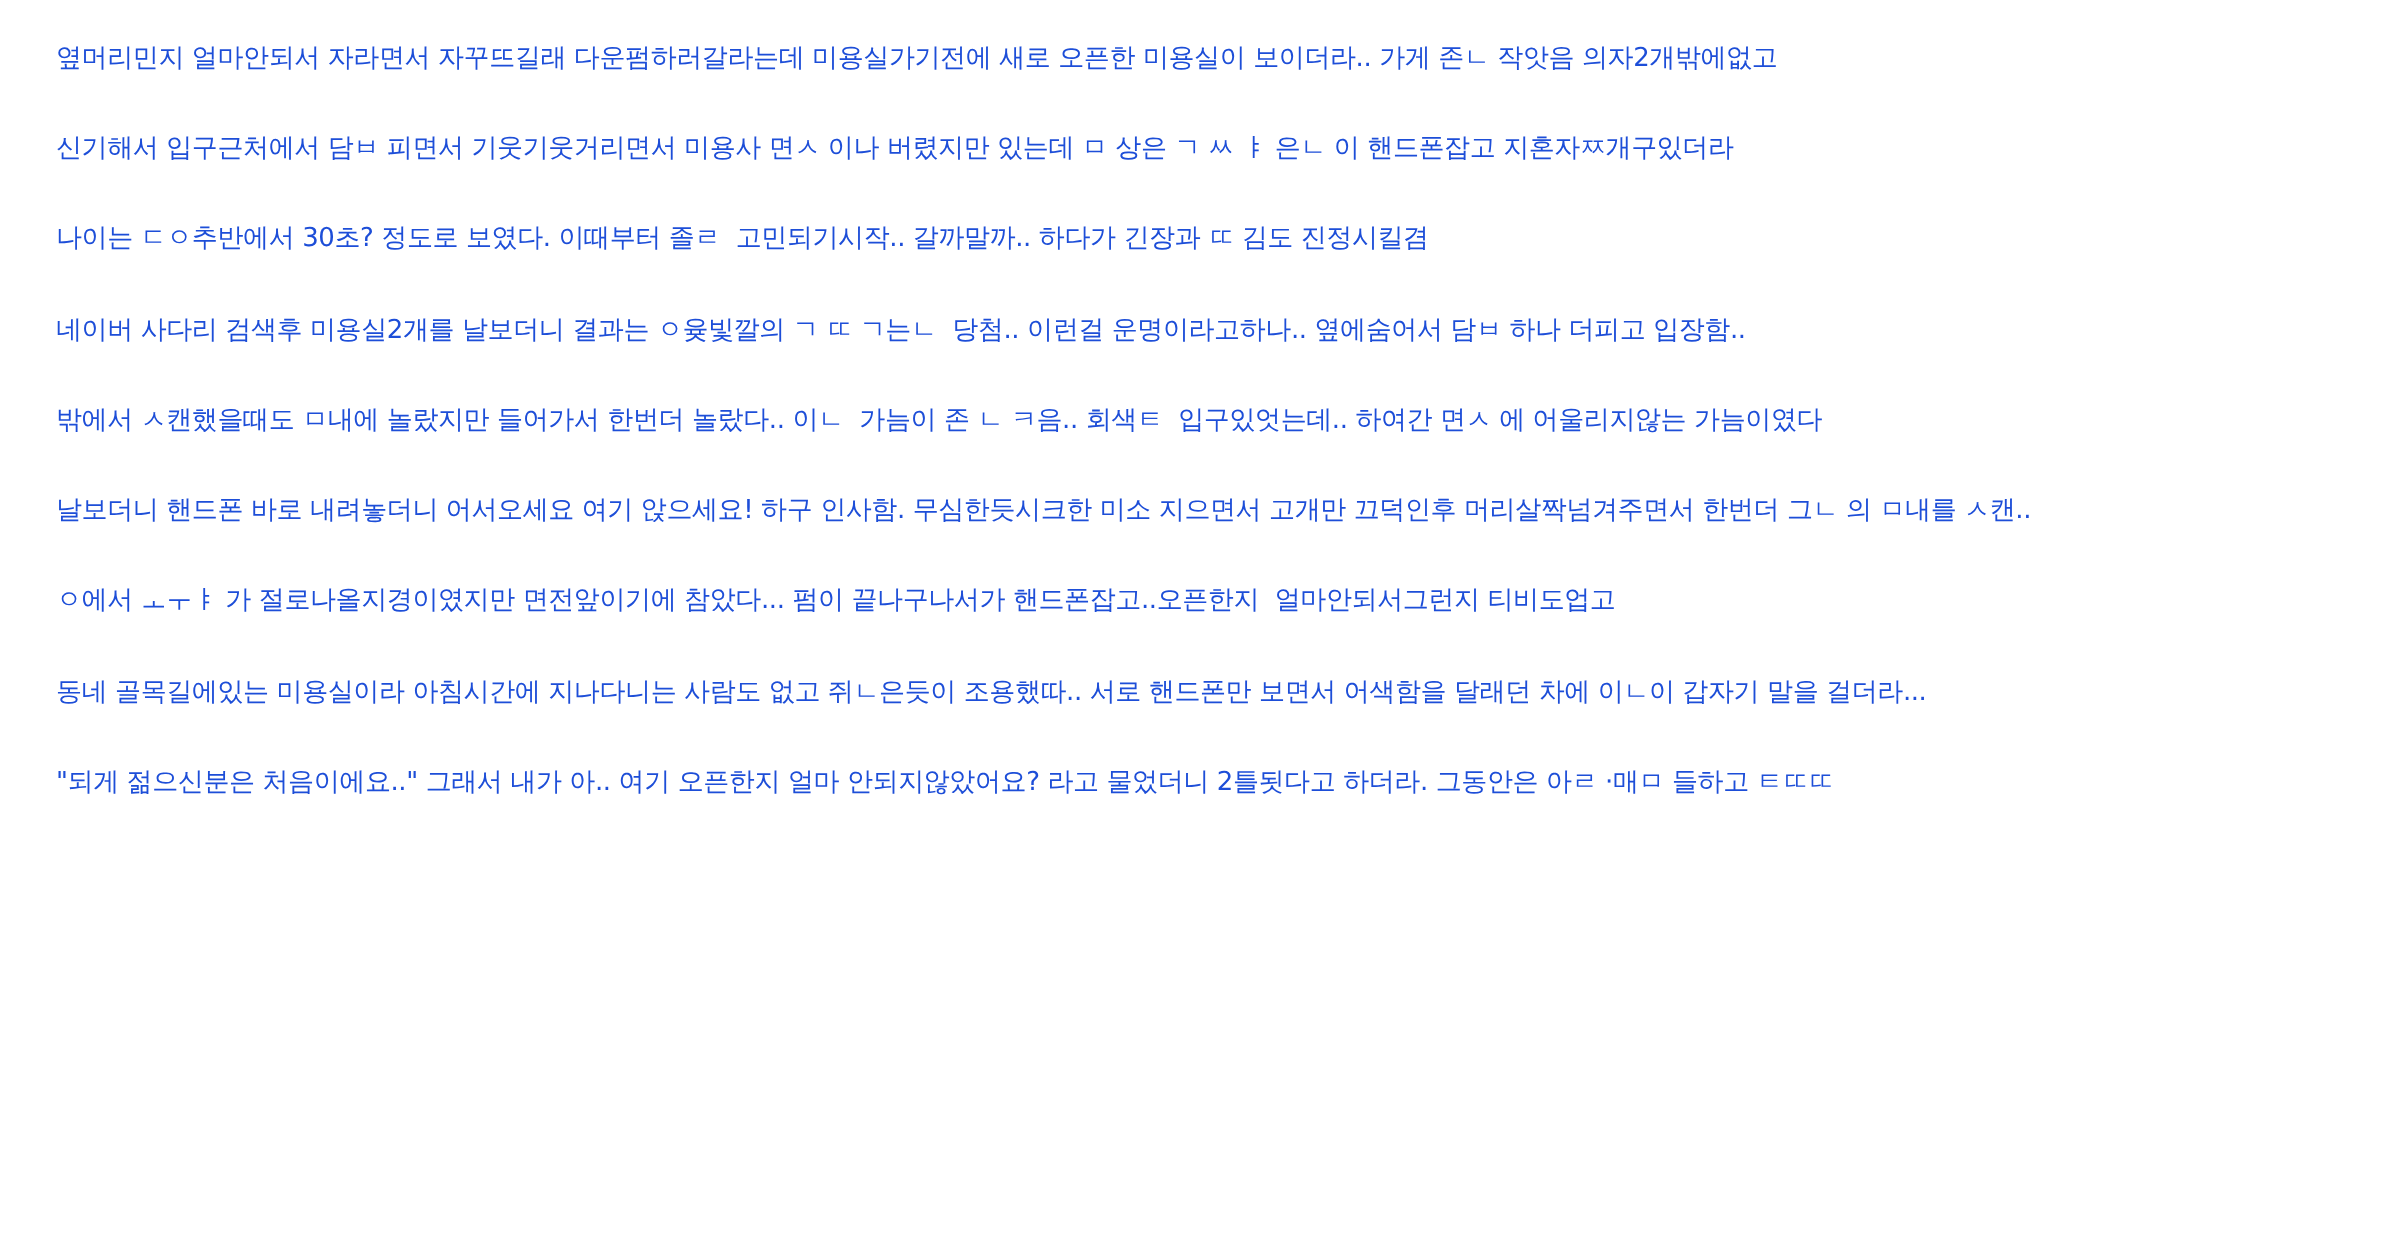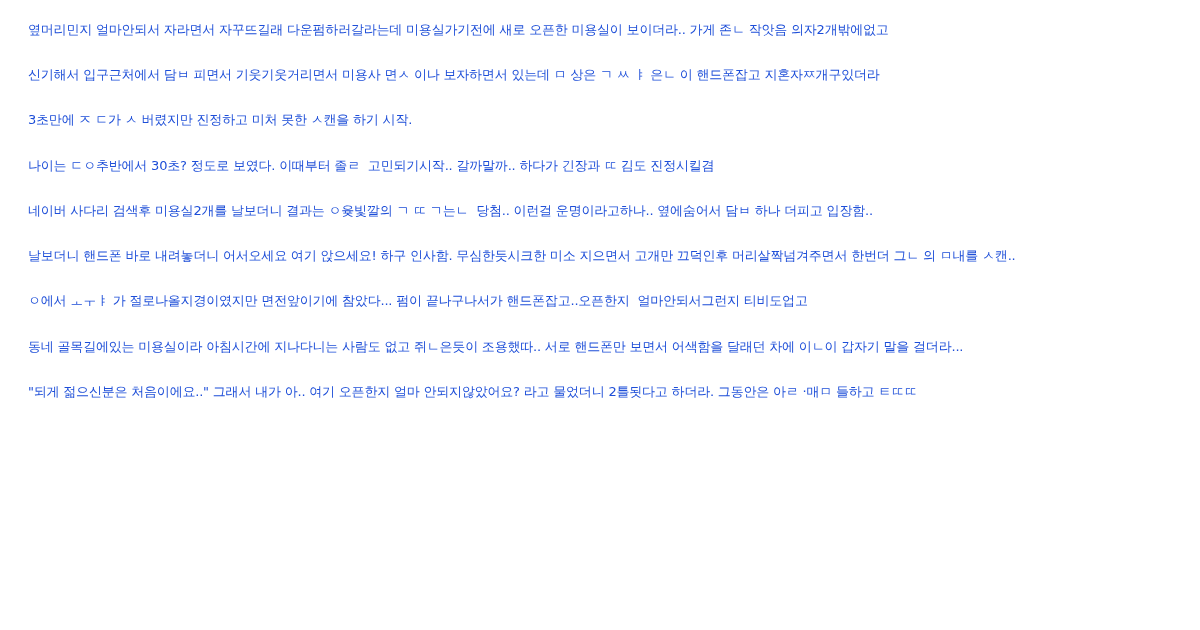--- a/index.html
+++ b/index.html
@@ -31,21 +31,21 @@
   }
   .para:last-child {
     margin-bottom: 0;
   }
 </style>
 </head>
 <body>
 
 <div class="page">
   <p class="para">옆머리민지 얼마안되서 자라면서 자꾸뜨길래 다운펌하러갈라는데 미용실가기전에 새로 오픈한 미용실이 보이더라.. 가게 존ㄴ 작앗음 의자2개밖에없고</p>
-  <p class="para">신기해서 입구근처에서 담ㅂ 피면서 기웃기웃거리면서 미용사 면ㅅ 이나 보자하면서 있는데 ㅁ 상은 ㄱ ㅆ ㅑ 은ㄴ 이 핸드폰잡고 지혼자ㅉ개구있더라</p>
-  <p class="para">3초만에 ㅈ ㄷ가 ㅅ 버렸지만 진정하고 미처 못한 ㅅ캔을 하기 시작.</p>
+  <p class="para">신기해서 입구근처에서 담ㅂ 피면서 기웃기웃거리면서 미용사 면ㅅ 이나 버렸지만 있는데 ㅁ 상은 ㄱ ㅆ ㅑ 은ㄴ 이 핸드폰잡고 지혼자ㅉ개구있더라</p>
   <p class="para">나이는 ㄷㅇ추반에서 30초? 정도로 보였다. 이때부터 졸ㄹ  고민되기시작.. 갈까말까.. 하다가 긴장과 ㄸ 김도 진정시킬겸</p>
   <p class="para">네이버 사다리 검색후 미용실2개를 날보더니 결과는 ㅇ윶빛깔의 ㄱ ㄸ ㄱ는ㄴ  당첨.. 이런걸 운명이라고하나.. 옆에숨어서 담ㅂ 하나 더피고 입장함..</p>
+  <p class="para">밖에서 ㅅ캔했을때도 ㅁ내에 놀랐지만 들어가서 한번더 놀랐다.. 이ㄴ  가늠이 존 ㄴ ㅋ음.. 회색ㅌ  입구있엇는데.. 하여간 면ㅅ 에 어울리지않는 가늠이였다</p>
   <p class="para">날보더니 핸드폰 바로 내려놓더니 어서오세요 여기 앉으세요! 하구 인사함. 무심한듯시크한 미소 지으면서 고개만 끄덕인후 머리살짝넘겨주면서 한번더 그ㄴ 의 ㅁ내를 ㅅ캔..</p>
   <p class="para">ㅇ에서 ㅗㅜㅑ 가 절로나올지경이였지만 면전앞이기에 참았다... 펌이 끝나구나서가 핸드폰잡고..오픈한지  얼마안되서그런지 티비도업고</p>
   <p class="para">동네 골목길에있는 미용실이라 아침시간에 지나다니는 사람도 없고 쥐ㄴ은듯이 조용했따.. 서로 핸드폰만 보면서 어색함을 달래던 차에 이ㄴ이 갑자기 말을 걸더라...</p>
   <p class="para">"되게 젊으신분은 처음이에요.." 그래서 내가 아.. 여기 오픈한지 얼마 안되지않았어요? 라고 물었더니 2틀됫다고 하더라. 그동안은 아ㄹ ·매ㅁ 들하고 ㅌㄸㄸ</p>
 </div>
 
 </body></html>

